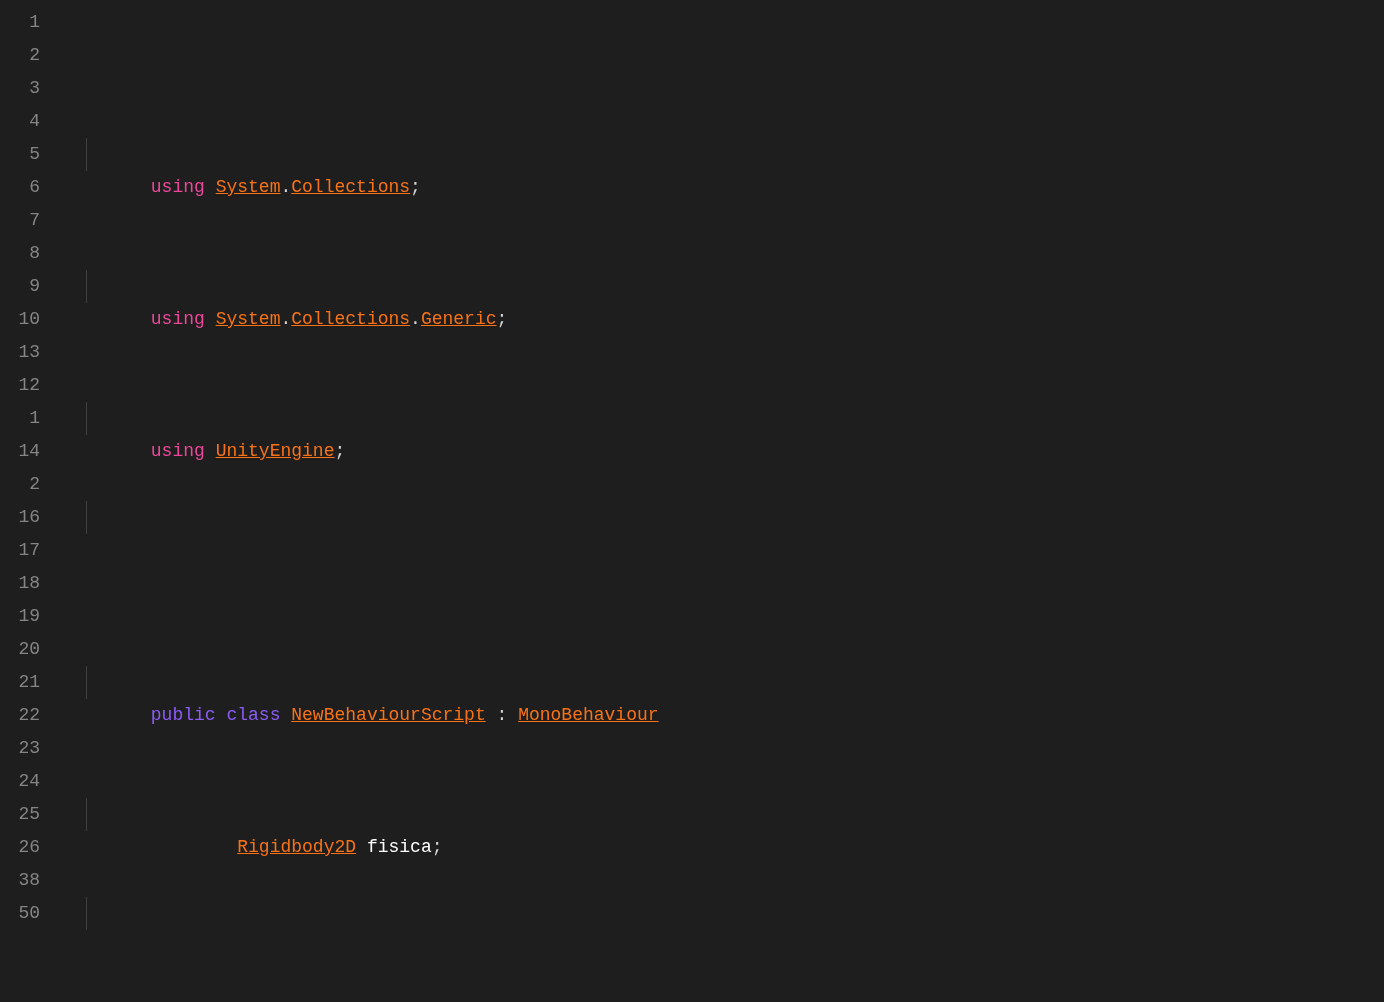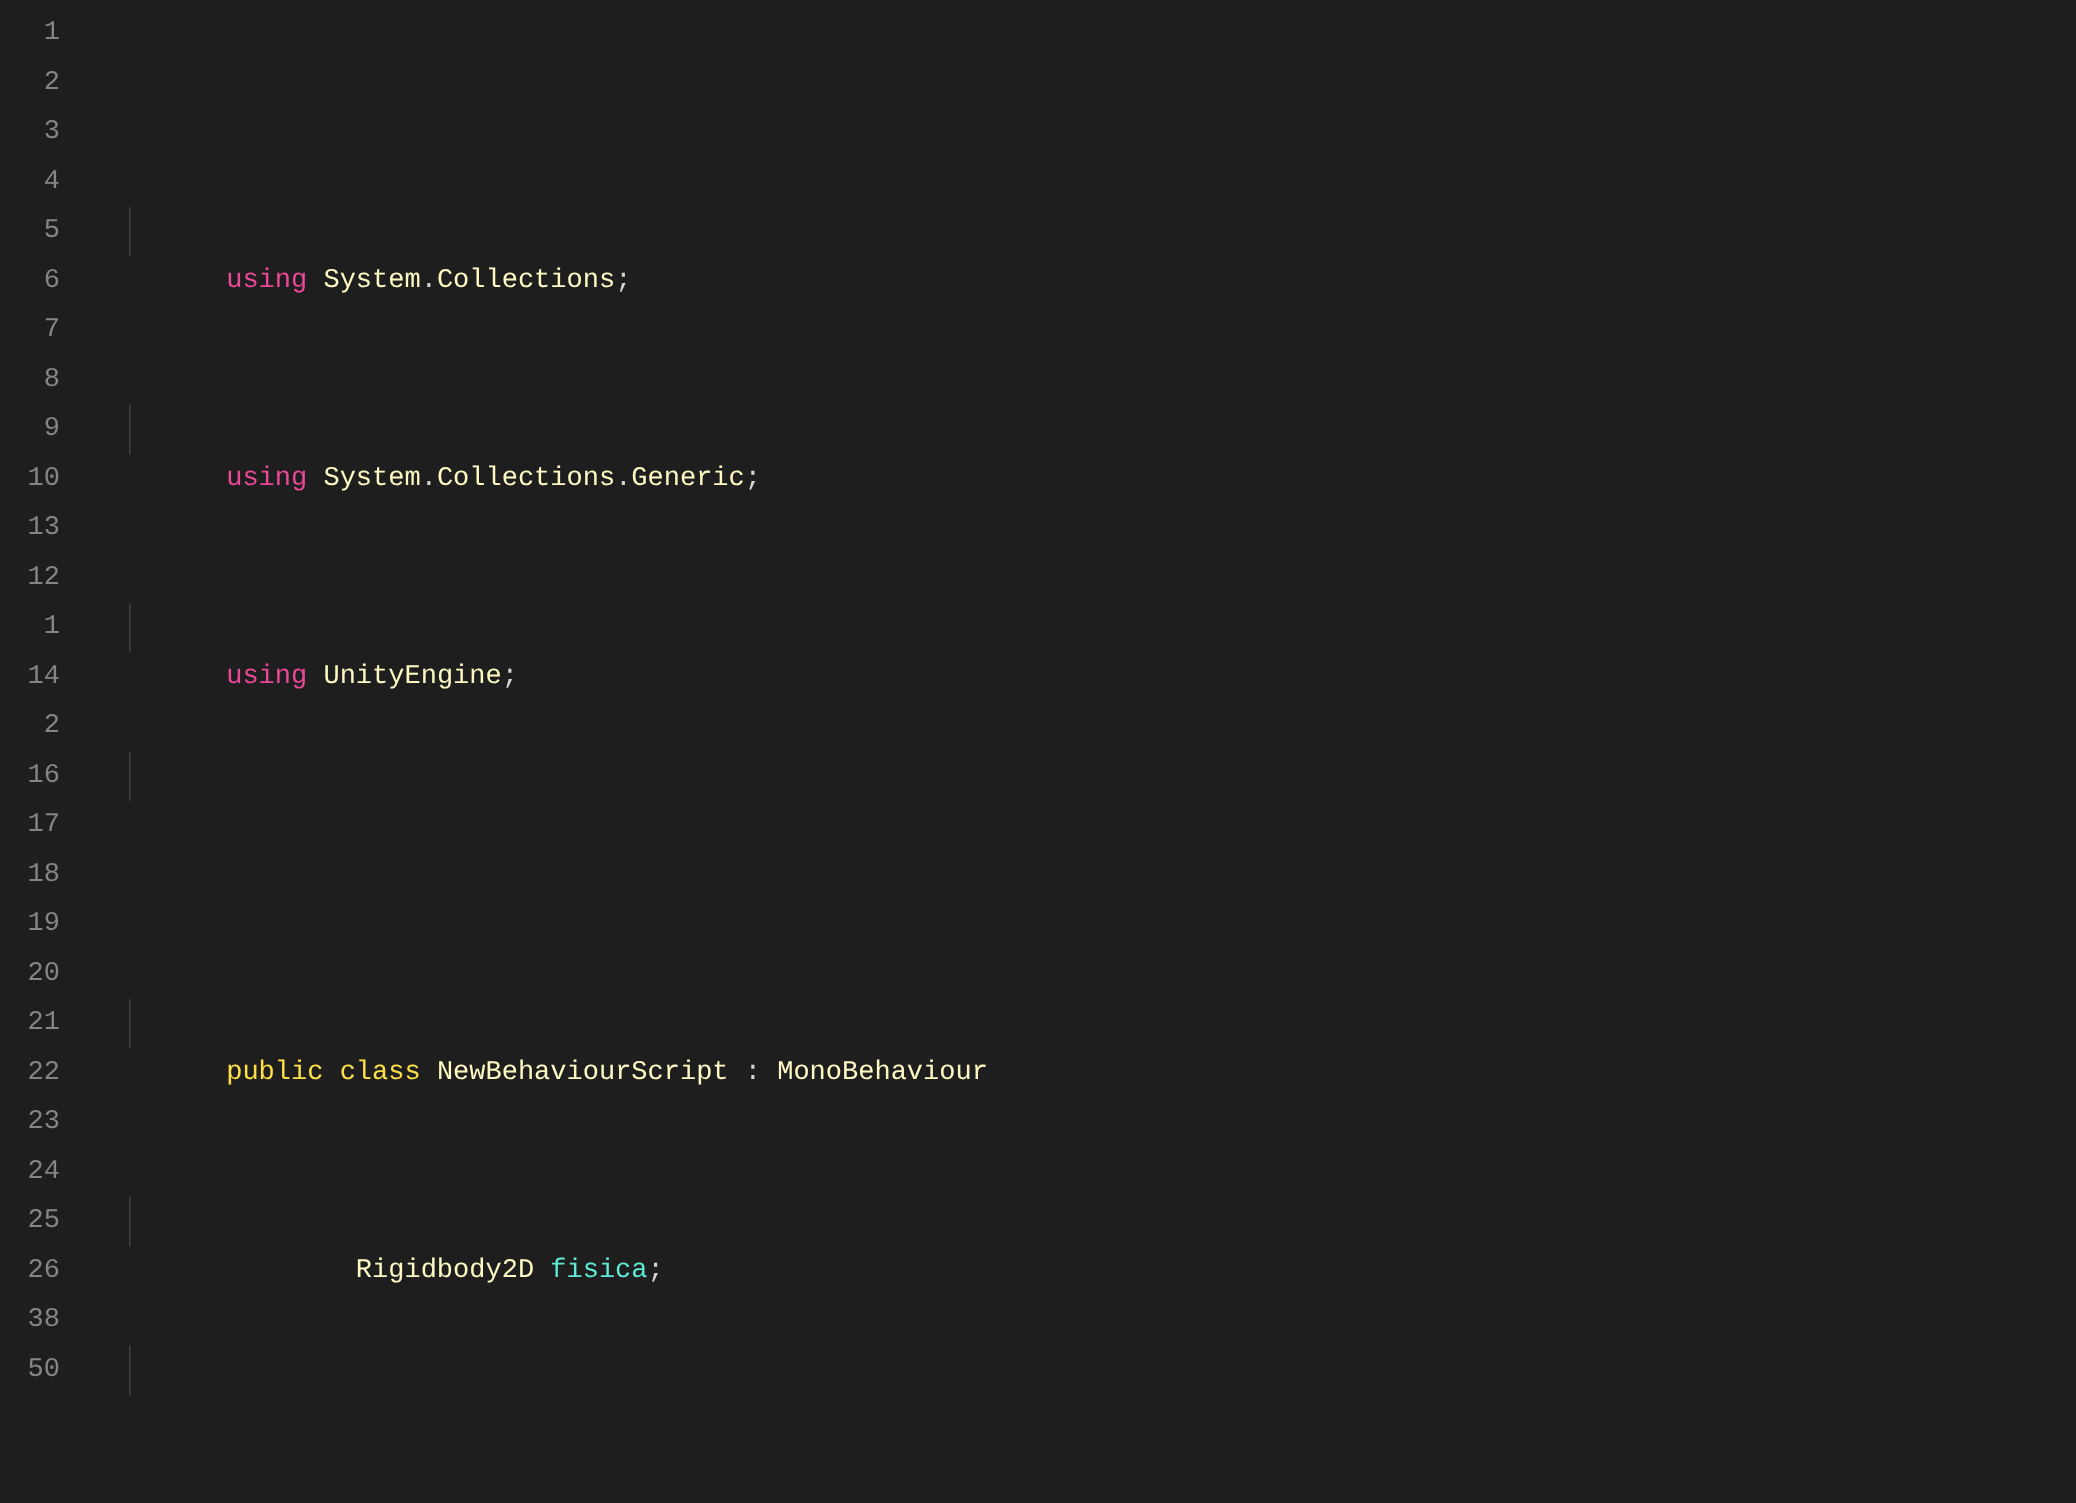--- a/index.html
+++ b/index.html
@@ -42,23 +42,23 @@
   .guide {
     border-left: 1px solid #404040;
     display: inline-block;
     height: 33px;
     vertical-align: top;
     position: absolute;
   }
   .g1 { left: 20px; }
 
   .tk-keyword   { color: #ec4899; }  
-  .tk-type      { color: #fef9c3; }
-  .tk-storage   { color: #fde047; }  
-  .tk-variable  { color: #5eead4; }  
+  .tk-type      { color: #f97316; text-decoration: underline; }
+  .tk-storage   { color: #8b5cf6; }  
+  .tk-variable  { color: #ffffff; }  
   .tk-punct     { color: #d4d4d4; }
 </style>
 </head>
 <body>
 
 <div class="editor">
   <div class="gutter">
     <div class="ln">1</div>
     <div class="ln">2</div>
     <div class="ln">3</div>

